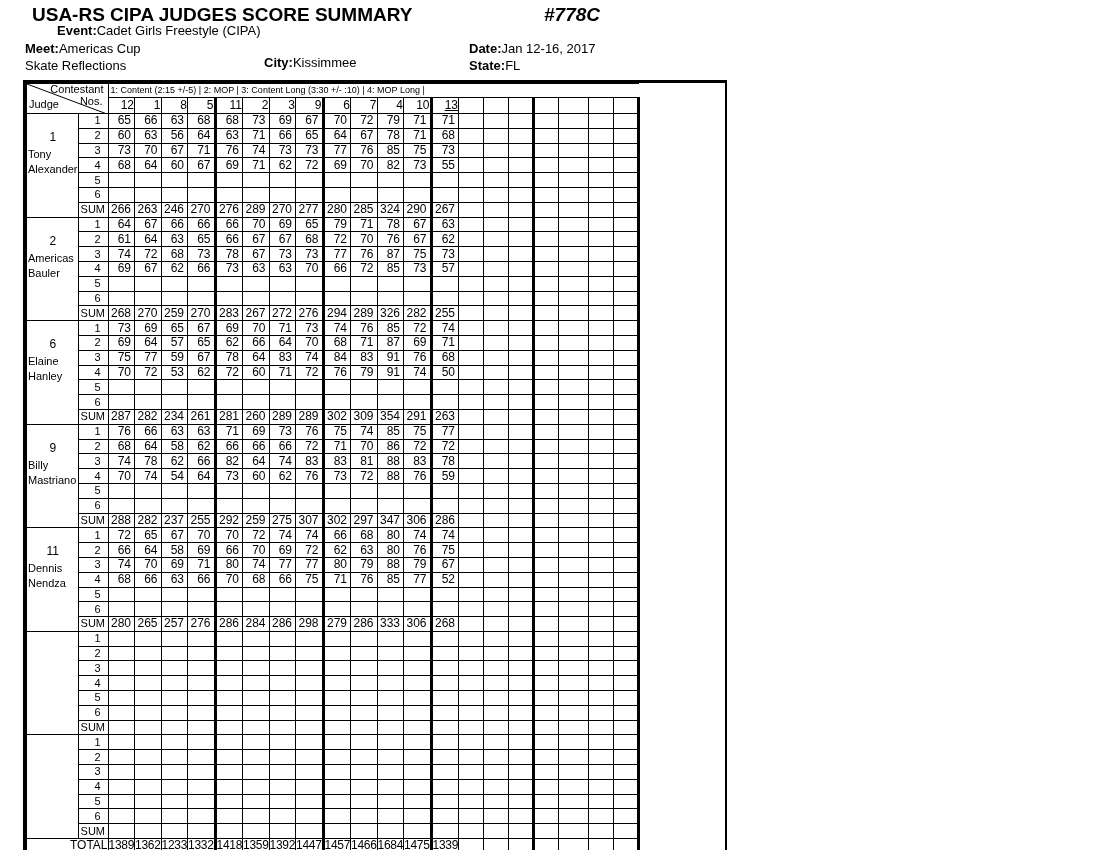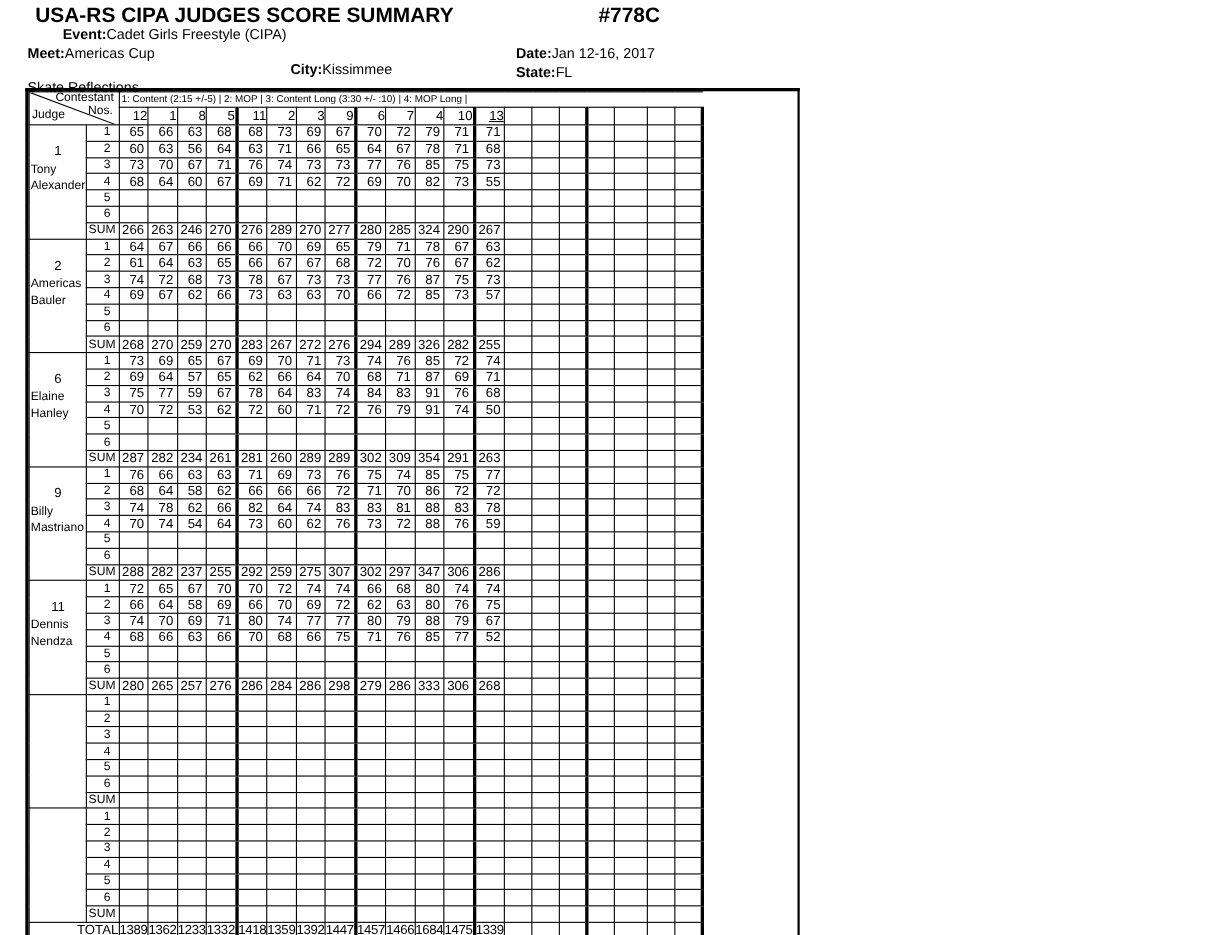--- a/index.html
+++ b/index.html
@@ -1,25 +1,25 @@
 <!DOCTYPE html>
 <html><head>
 <meta charset="utf-8">
 <style>
   html, body { margin:0; padding:0; background:#ffffff; }
   body { width:1100px; height:850px; position:relative; overflow:hidden;
          font-family:"Liberation Sans", sans-serif; color:#000; }
   .hdr { position:absolute; white-space:nowrap; }
   .title { left:32px; top:4px; font-size:19px; font-weight:bold; letter-spacing:0px; }
-  .docno { left:544px; top:4px; font-size:19px; font-weight:bold; }
+  .docno { left:544px; top:4px; font-size:19px; font-weight:bold;font-style:italic; }
   .line { font-size:13px; }
   .line b { font-weight:bold; }
   .ev { left:25px; top:23px;padding-left:32px; }
   .mt { left:25px; top:41px; }
-  .club { left:25px; top:72px; }
+  .club { left:25px; top:58px; }
   .city { left:264px; top:55px; }
   .date { left:469px; top:41px; }
   .state { left:469px; top:58px; }
 
   #sheet { position:absolute; left:23px; top:80px; width:704px; height:770px;
            border-left:3px solid #000; border-top:3px solid #000; border-right:2px solid #000;
            box-sizing:border-box; }
   table.grid { border-collapse:collapse; table-layout:fixed; position:absolute; left:0; top:0; }
   table.grid td { border:1px solid #000; padding:0; font-size:12px; line-height:13px;
                   text-align:right; overflow:hidden; white-space:nowrap; height:13.8px; }

